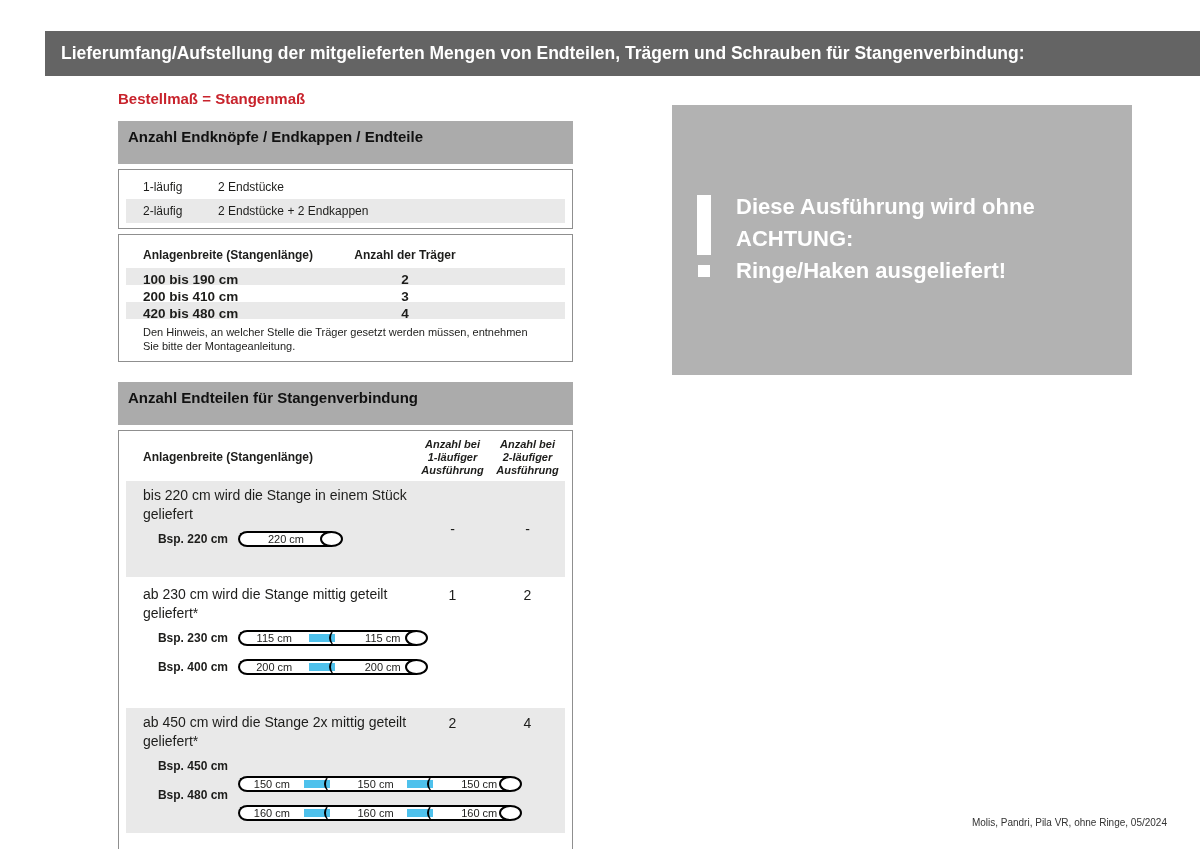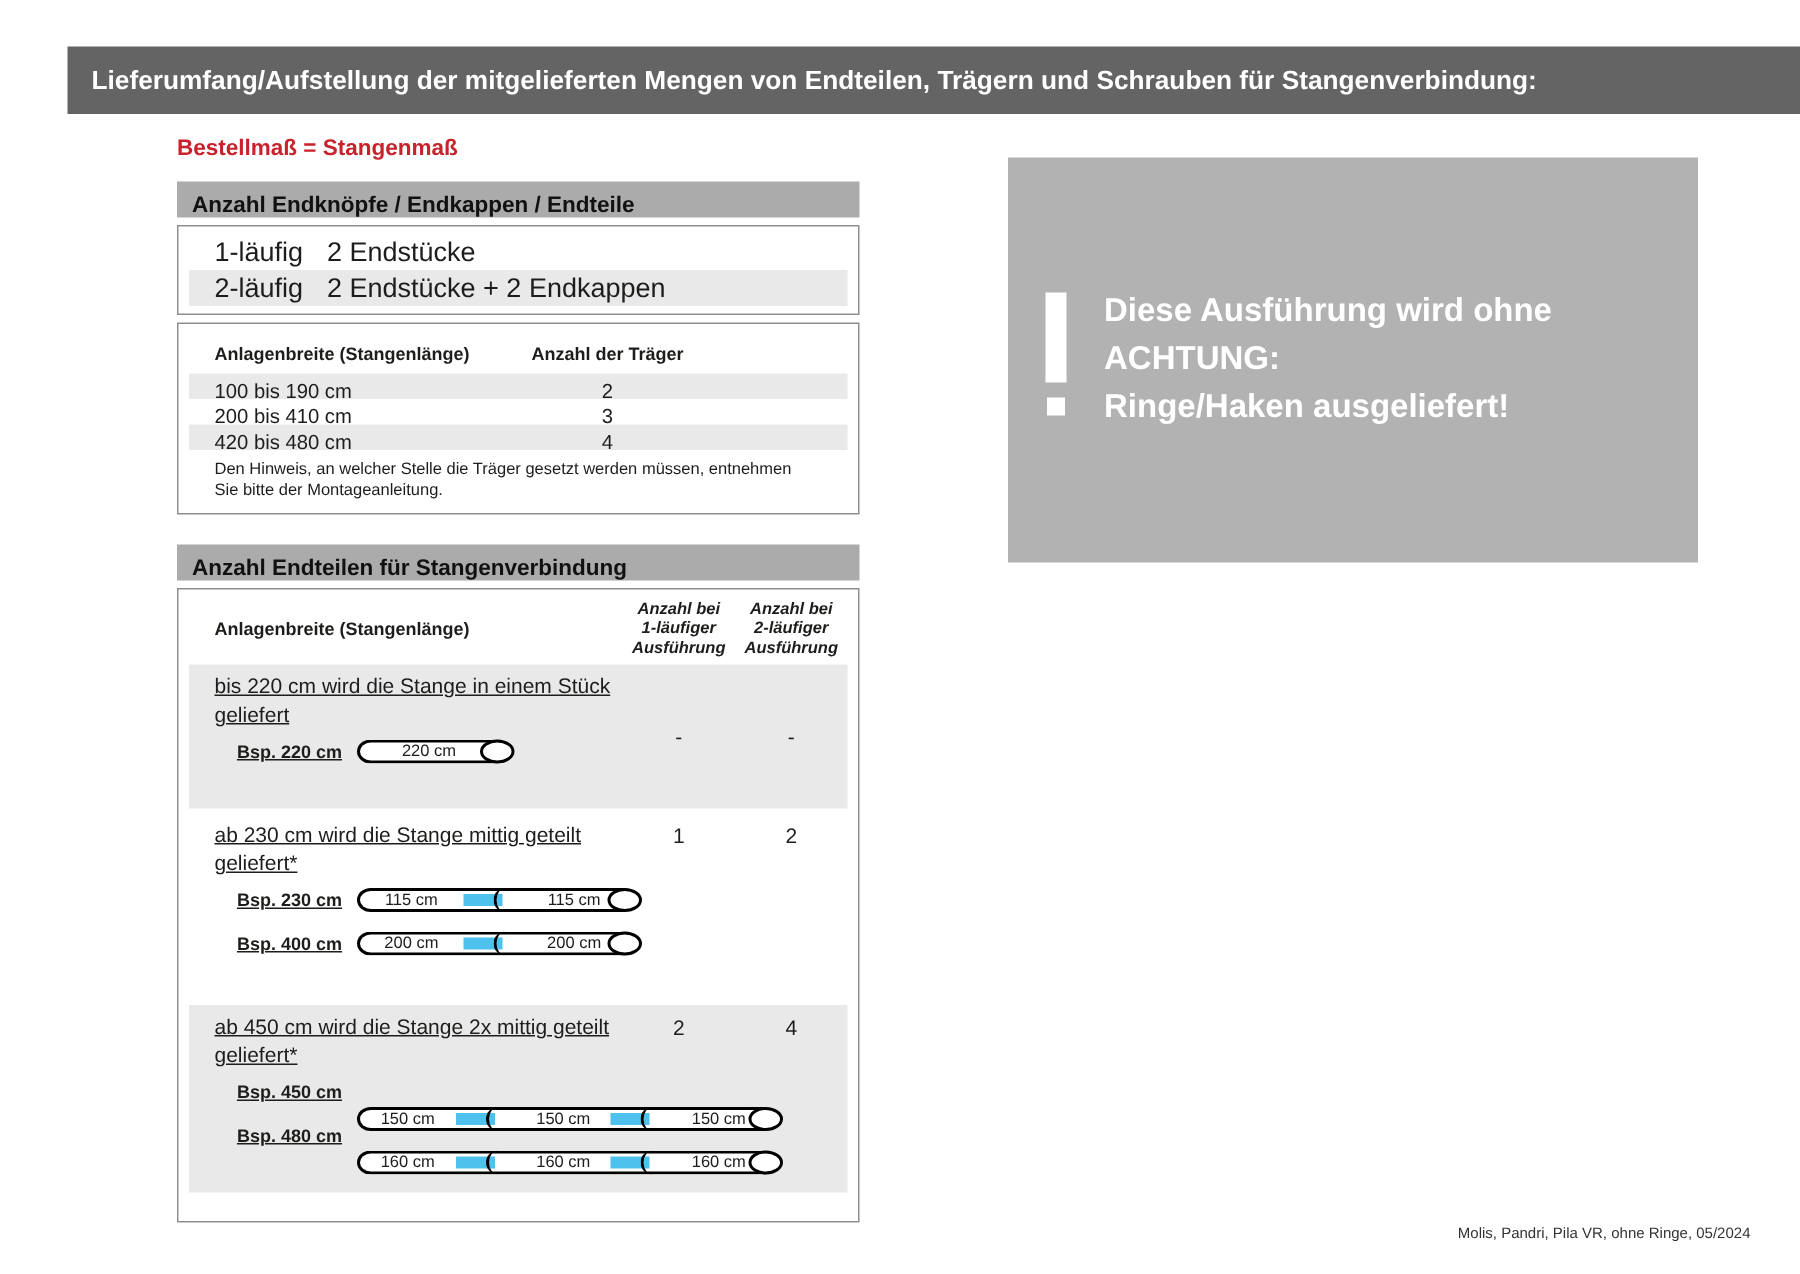--- a/index.html
+++ b/index.html
@@ -15,49 +15,49 @@
     background:#646464; color:#ffffff; font-weight:bold; font-size:17.5px;
     line-height:45px; padding-left:16px; white-space:nowrap;
   }
 
   
   .leftcol { position:absolute; left:118px; top:90px; width:455px; }
 
   .subtitle { color:#c8232c; font-weight:bold; font-size:15px; margin-bottom:14px; }
 
   .sec-header {
-    background:#ababab; height:24px; line-height:31px;
+    background:#ababab; height:43px; line-height:31px;
     font-size:15px; color:#111; padding-left:10px; white-space:nowrap;
   }
   .sec-header .b { font-weight:bold; }
   .mt39 { margin-top:39px; }
   .mt20 { margin-top:20px; }
 
   .tbox { border:1px solid #8f8f8f; background:#fff; margin-top:5px; padding:5px 7px; }
 
   
-  .t1row { display:flex; height:24px; line-height:24px; font-size:18px; padding-left:17px; }
+  .t1row { display:flex; height:24px; line-height:24px; font-size:12px; padding-left:17px; }
   .t1row.alt { background:#e9e9e9; }
   .t1c1 { width:75px; }
 
   
   .t2head { display:flex; font-size:12px; font-weight:bold; padding:8px 0 6px 0; }
   .t2c1 { flex:1; padding-left:17px; }
   .t2c2 { flex:0 0 150px; margin-right:85px; text-align:center; }
-  .t2row { display:flex; height:17px; line-height:23px; font-size:13.5px; }
+  .t2row { display:flex; height:17px; line-height:23px; font-size:13.5px;font-weight:bold; }
   .t2row.alt { background:#e9e9e9; }
   .t2note { font-size:11px; line-height:14px; padding:6px 30px 3px 17px; }
 
   
   .t3 { padding:6px 7px 8px 7px; }
   .t3head { display:flex; align-items:center; min-height:44px; padding-bottom:4px; }
   .t3h1 { flex:1; font-size:12px; font-weight:bold; padding-left:17px; }
   .t3hc { flex:0 0 75px; font-size:11px; font-weight:bold; text-align:center; line-height:13px;font-style:italic; }
 
-  .grp { position:relative; padding:5px 0 24px 0;text-decoration:underline; }
+  .grp { position:relative; padding:5px 0 24px 0; }
   .grp.gray { background:#e9e9e9; }
   .grp + .grp { margin-top:3px; }
   .grp-head { font-size:14px; line-height:19px; padding-left:17px; padding-right:150px; }
   .gval { position:absolute; width:75px; text-align:center; font-size:14px; }
   .gval.c1 { left:289px; }
   .gval.c2 { left:364px; }
   .top-vals .gval { top:7px; }
   .center-vals .gval { top:50%; transform:translateY(-50%); }
 
   .ex-row { display:flex; align-items:center; height:28px; margin-top:1px; }

